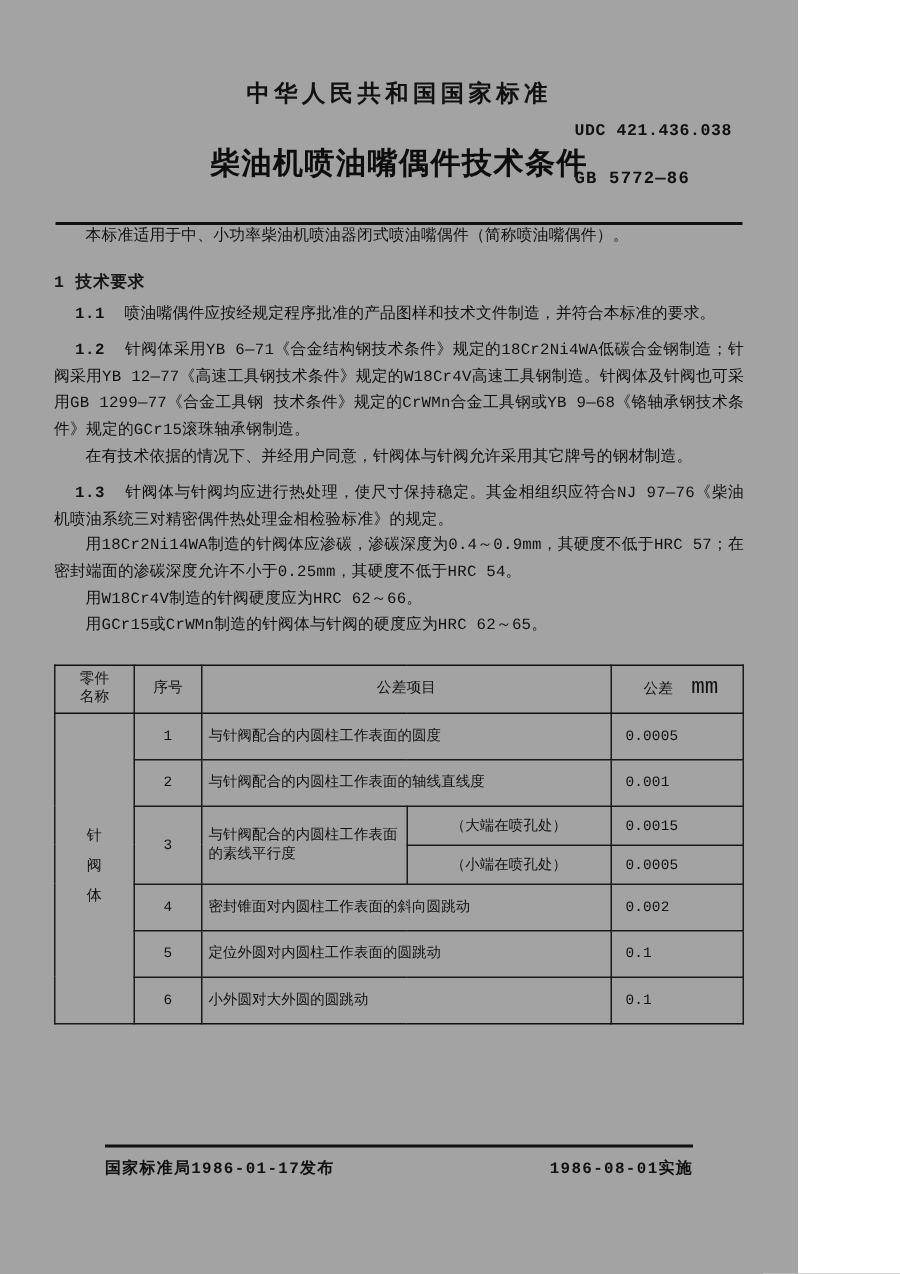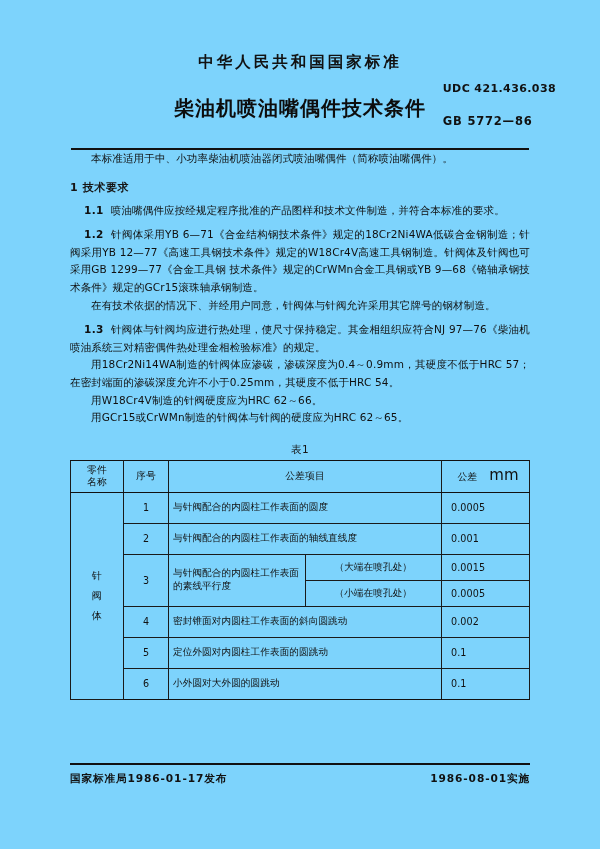--- a/index.html
+++ b/index.html
@@ -10,24 +10,25 @@
     width: 600px;
     height: 849px;
     background: #ffffff;
     font-family: "DejaVu Sans", "Liberation Sans", sans-serif;
     color: #161616;
     overflow: hidden;
   }
 
   .page {
     position: relative;
-    width: 600px;
+    width: 532px;
     height: 849px;
     box-sizing: border-box;
-    background: #7dd3fc;
+    background: #a3a3a3;
+    font-family: Liberation Mono, monospace;
   }
 
   
   .header {
     position: relative;
     padding-top: 52px;
   }
   .gb-mark {
     text-align: center;
     font-size: 15.5px;
@@ -213,21 +214,20 @@
     <div class="para clause">
       <b>1.3</b>&nbsp;&nbsp;<span>针阀体与针阀均应进行热处理，使尺寸保持稳定。其金相组织应符合NJ 97—76《柴油机喷油系统三对精密偶件热处理金相检验标准》的规定。</span>
     </div>
 
     <div class="para indent2">用18Cr2Ni14WA制造的针阀体应渗碳，渗碳深度为0.4～0.9mm，其硬度不低于HRC 57；在密封端面的渗碳深度允许不小于0.25mm，其硬度不低于HRC 54。</div>
     <div class="para indent2">用W18Cr4V制造的针阀硬度应为HRC 62～66。</div>
     <div class="para indent2">用GCr15或CrWMn制造的针阀体与针阀的硬度应为HRC 62～65。</div>
   </div>
 
   <div class="table-wrap">
-    <div class="table-caption">表1</div>
 
     <table class="spec">
       <tbody>
           <tr class="head">
         <td class="c-part">
           <span>零件</span><br><span>名称</span>
         </td>
         <td class="c-idx">序号</td>
         <td class="c-item hdr-spread" colspan="2">公差项目</td>
         <td class="c-tol">

